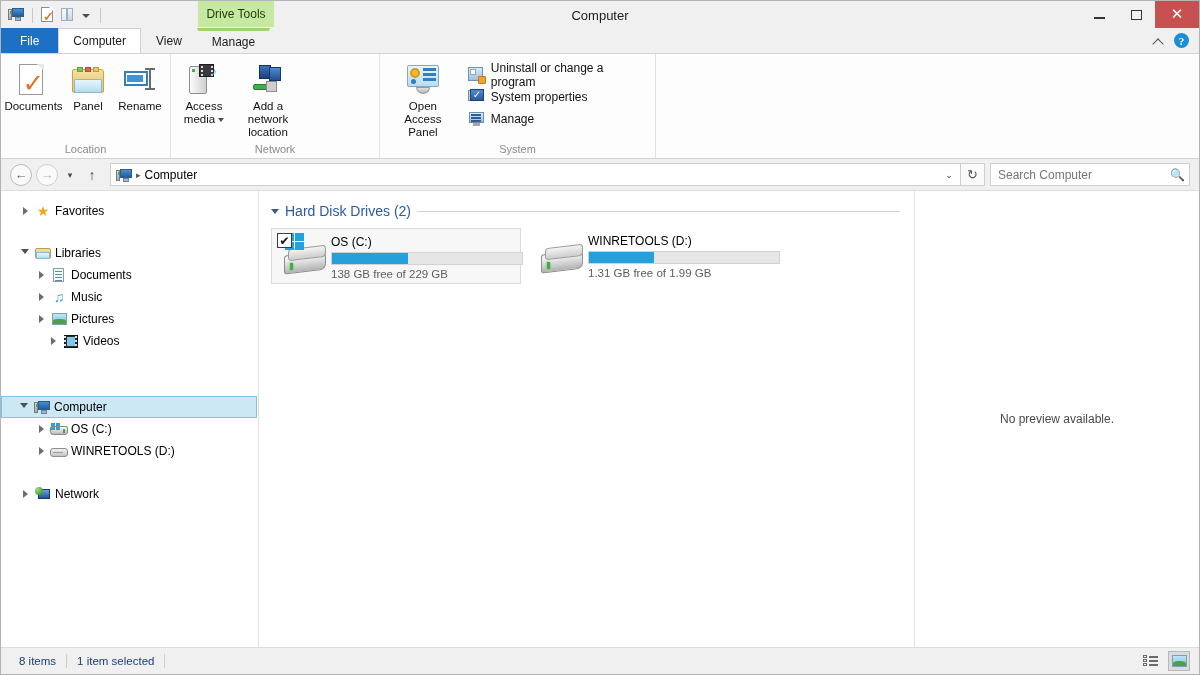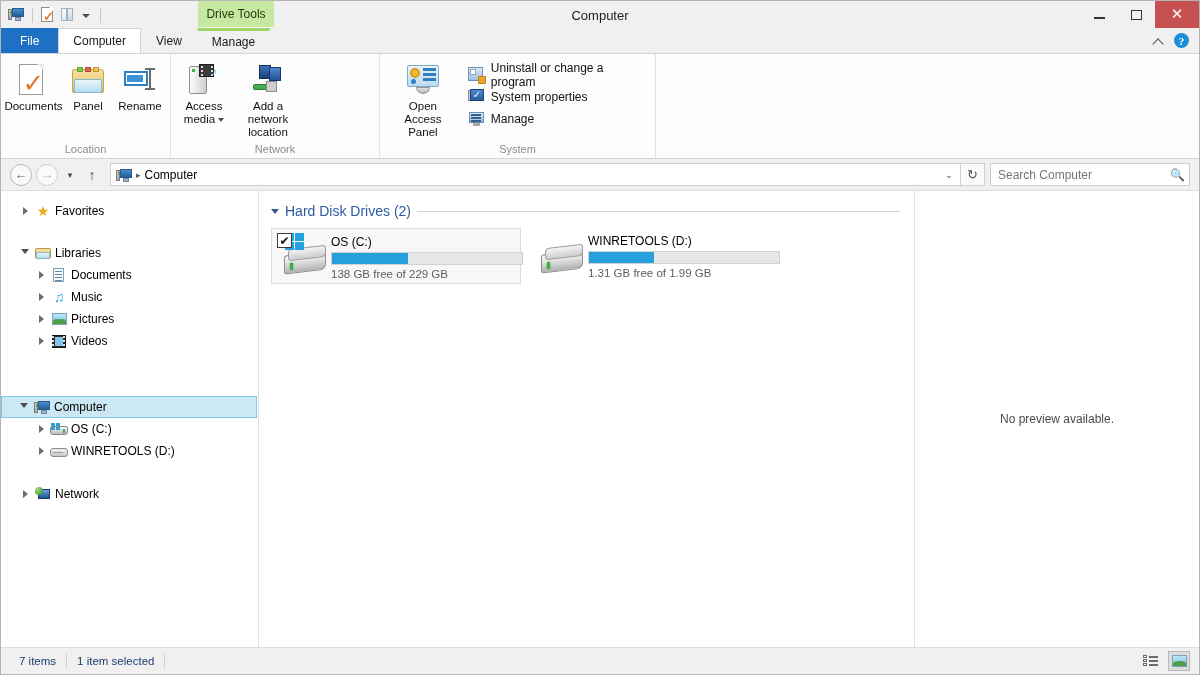--- a/index.html
+++ b/index.html
@@ -717,21 +717,21 @@
           </span>
         <span class="ti-icon">
             <span class="i-pic">
               <span class="f"></span>
               <span class="sky"></span>
               <span class="hill"></span>
             </span>
           </span>
         <span class="ti-label">Pictures</span>
       </div>
-      <div class="treeitem" style="padding-left:32px">
+      <div class="treeitem" style="padding-left:44px">
         <span class="tw">
             <span class="arr"></span>
           </span>
         <span class="ti-icon">
             <span class="i-vid">
               <span class="f"></span>
               <span class="scr"></span>
               <span class="p"></span>
             </span>
           </span>
@@ -854,21 +854,21 @@
 
       </div>
     </div>
 
     <div class="preview">
       <div class="txt">No preview available.</div>
     </div>
   </div>
 
   <div class="statusbar">
-    <span style="margin-left:9px">7 items</span>
+    <span style="margin-left:9px">8 items</span>
     <span class="vsep"></span>
     <span>1 item selected</span>
     <span class="vsep"></span>
     <div class="viewbtns">
       <div class="viewbtn">
         <span class="vb-details">
           <span class="sq"></span>
             <span class="sq"></span>
             <span class="sq"></span>
           <span class="ln"></span>

